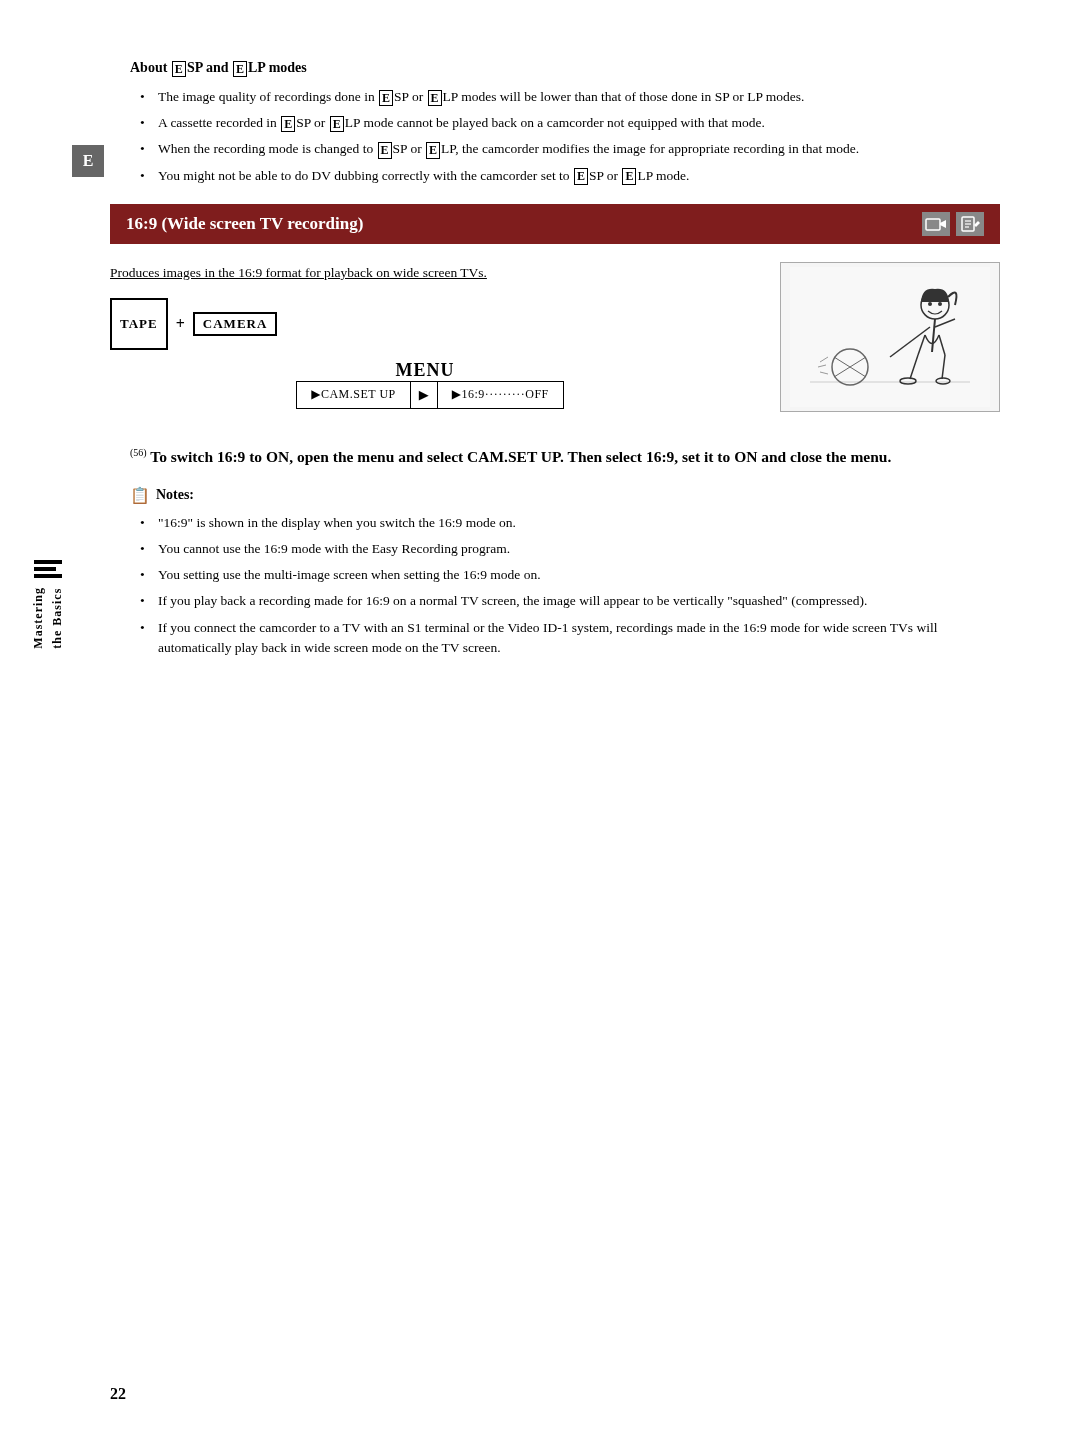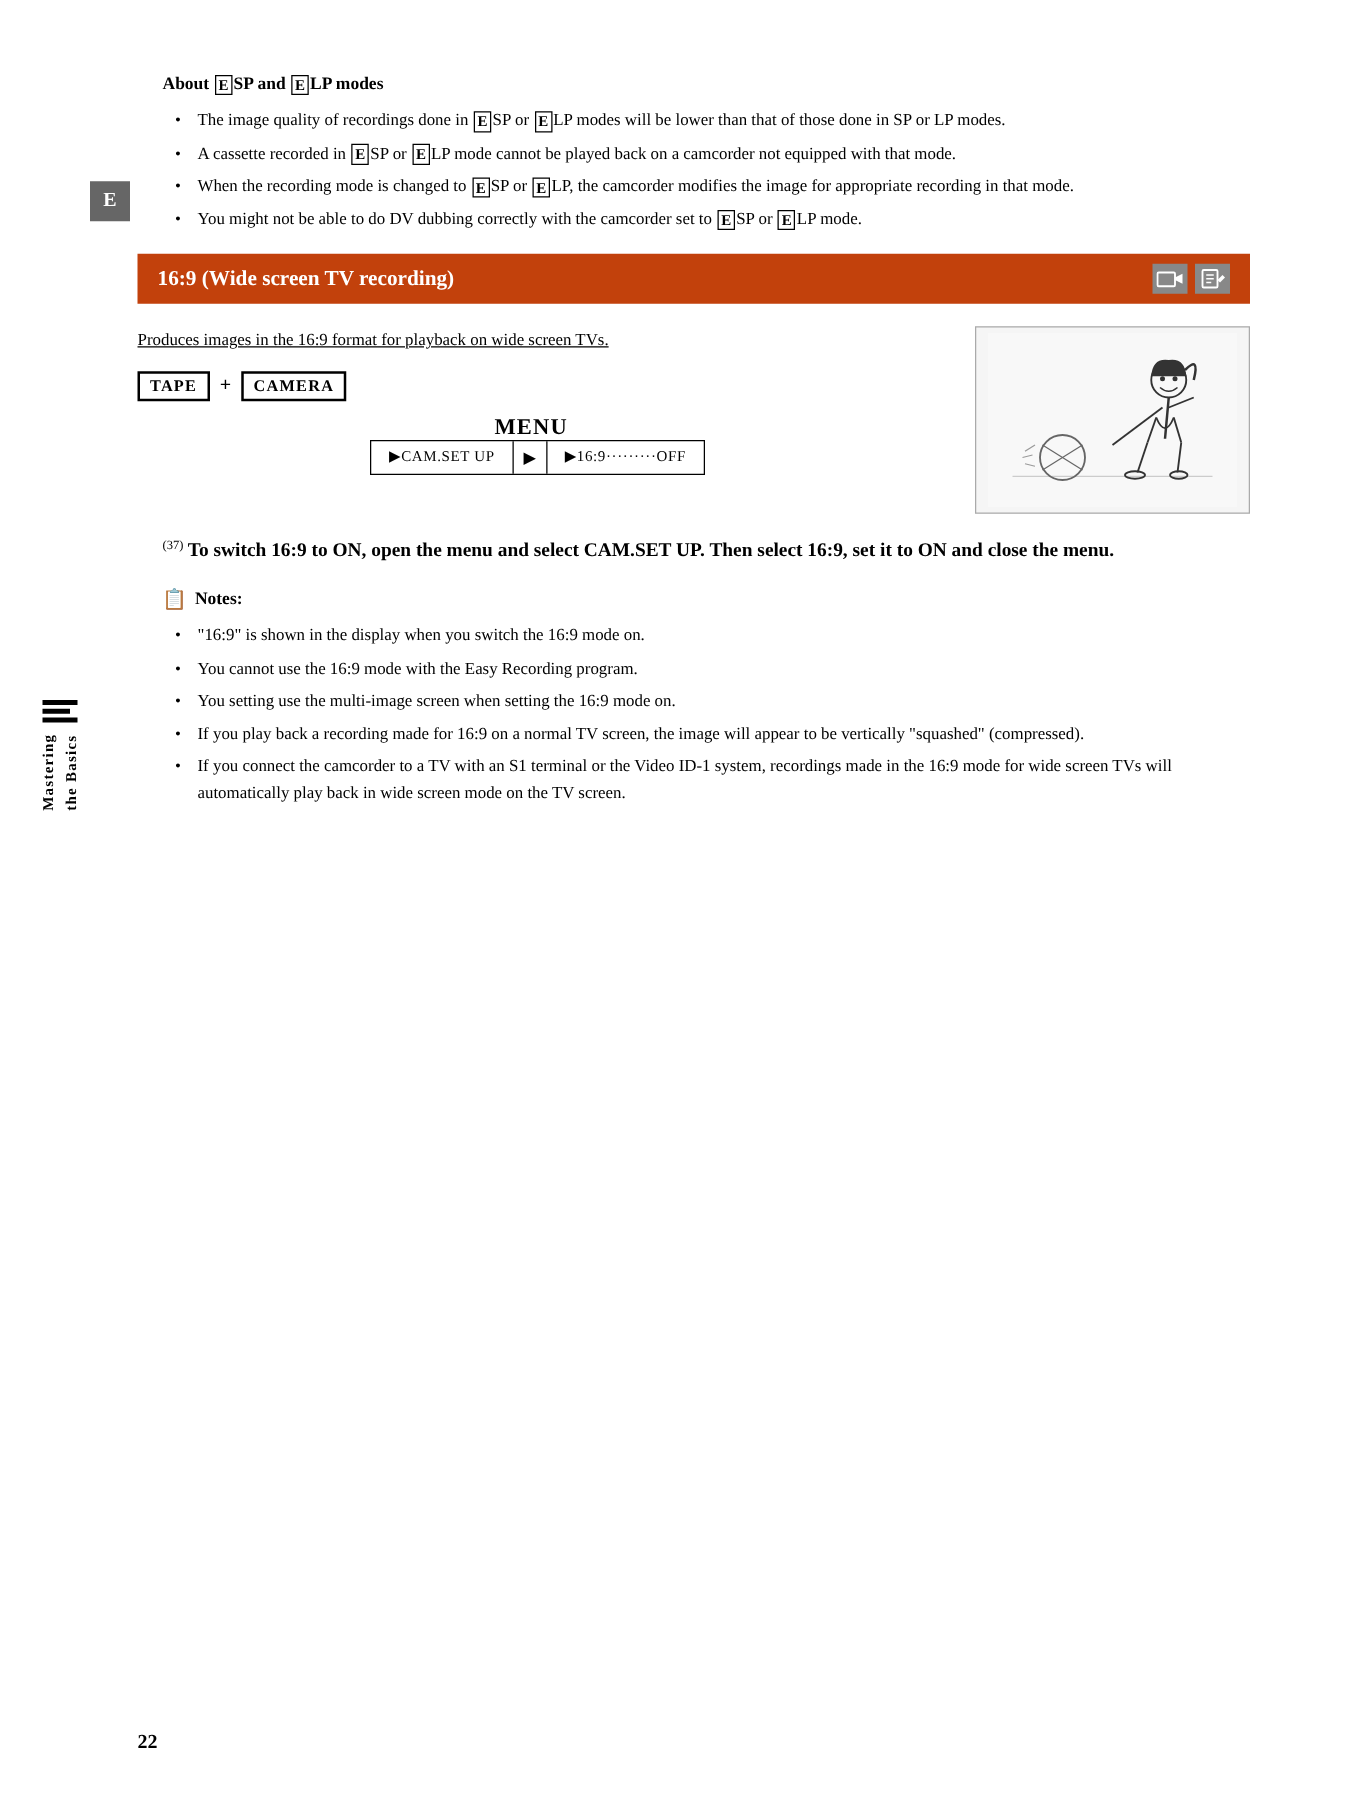--- a/index.html
+++ b/index.html
@@ -105,21 +105,21 @@
       border: 1.5px solid #000;
       padding: 0 2px;
       font-size: 12px;
       font-weight: bold;
       line-height: 1.2;
       vertical-align: middle;
       margin: 0 1px;
     }
     
     .wide-screen-bar {
-      background: #c2410c;
+      background: #7f1d1d;
       color: #fff;
       font-size: 17px;
       font-weight: bold;
       padding: 8px 16px;
       display: flex;
       align-items: center;
       justify-content: space-between;
       margin-bottom: 18px;
       margin-top: 10px;
     }
@@ -162,21 +162,21 @@
     .tape-camera-row {
       display: flex;
       align-items: center;
       gap: 8px;
       margin-bottom: 10px;
       font-size: 14px;
       font-weight: bold;
     }
     .tape-label {
       border: 2px solid #000;
-      padding: 2px 8px;
+      padding: 16px 8px;
       font-weight: bold;
       font-size: 13px;
       letter-spacing: 1px;
     }
     .camera-label {
       border: 2px solid #000;
       padding: 2px 8px;
       font-weight: bold;
       font-size: 13px;
       letter-spacing: 1px;
@@ -362,21 +362,21 @@
         <path d="M138 44 Q145 50 152 44" fill="none" stroke="#333" stroke-width="1.2"></path>
 
         <line x1="30" y1="95" x2="38" y2="90" stroke="#999" stroke-width="1"></line>
         <line x1="28" y1="100" x2="36" y2="98" stroke="#999" stroke-width="1"></line>
         <line x1="30" y1="105" x2="38" y2="107" stroke="#999" stroke-width="1"></line>
       </svg>
     </div>
   </div>
 
   <p style="font-size:15.5px; font-weight:bold; line-height:1.6; margin-bottom:16px; margin-left:20px;">
-    <span class="ref-number" style="font-size:10px; font-weight:normal;">(<span>37</span>)</span> <span>To switch 16:9 to ON, open the menu and select CAM.SET UP. Then select 16:9, set it to ON and close the menu.</span>
+    <span class="ref-number" style="font-size:10px; font-weight:normal;">(<span>56</span>)</span> <span>To switch 16:9 to ON, open the menu and select CAM.SET UP. Then select 16:9, set it to ON and close the menu.</span>
   </p>
 
   <div class="content-section" style="margin-left:20px;">
     <div class="notes-heading">
       <span class="notes-icon">📋</span>
       <strong>Notes:</strong>
     </div>
     <ul class="bullet-list">
       <li>"16:9" is shown in the display when you switch the 16:9 mode on.</li>
       <li>You cannot use the 16:9 mode with the Easy Recording program.</li>

